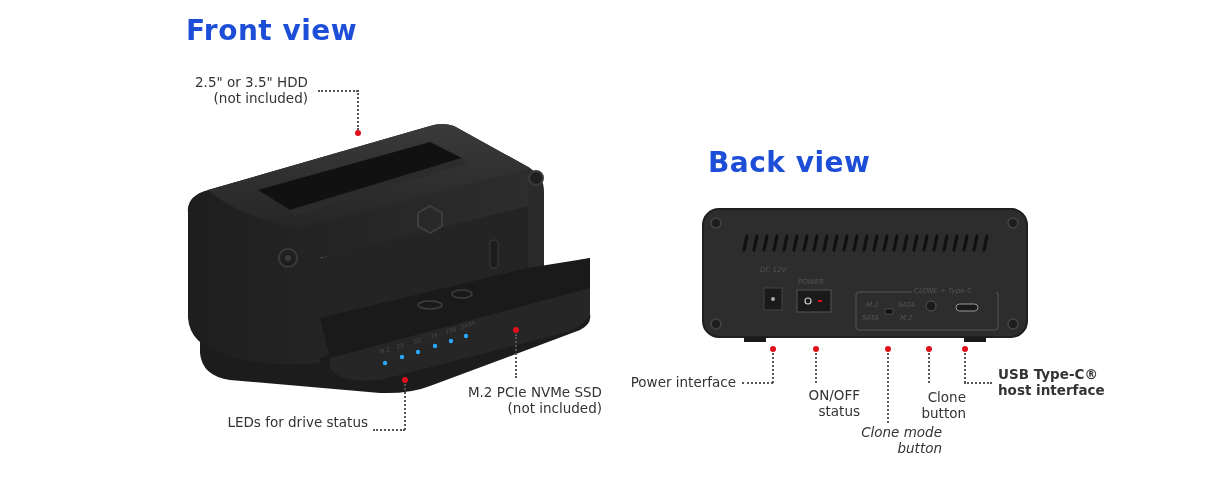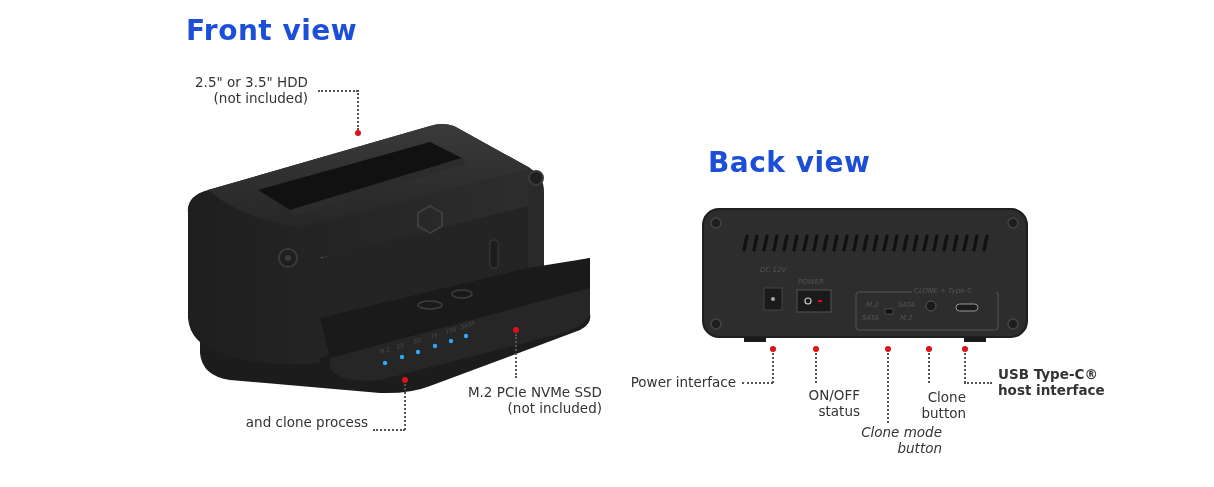--- a/index.html
+++ b/index.html
@@ -87,21 +87,21 @@
     <circle cx="255" cy="228" r="2.2"></circle>
     <circle cx="271" cy="223" r="2.2"></circle>
     <circle cx="286" cy="218" r="2.2"></circle>
   </g>
 </svg>
 
 <div class="dot" style="left:402px; top:377px;"></div>
 <div class="vline" style="left:404px; top:384px; height:46px;"></div>
 <div class="hline" style="left:373px; top:429px; width:32px;"></div>
 <div class="label right" style="left:200px; top:414px; width:168px;">
-  <div>and clone process</div>
+  <div>LEDs for drive status</div>
 </div>
 
 <div class="dot" style="left:513px; top:327px;"></div>
 <div class="vline" style="left:515px; top:334px; height:44px;"></div>
 <div class="label center" style="left:430px; top:384px; width:172px;">
   <div>M.2 PCIe NVMe SSD</div>
   <div>(not included)</div>
 </div>
 
 <div class="title" style="left:708px; top:118px;margin-top:28px;">Back view</div>

